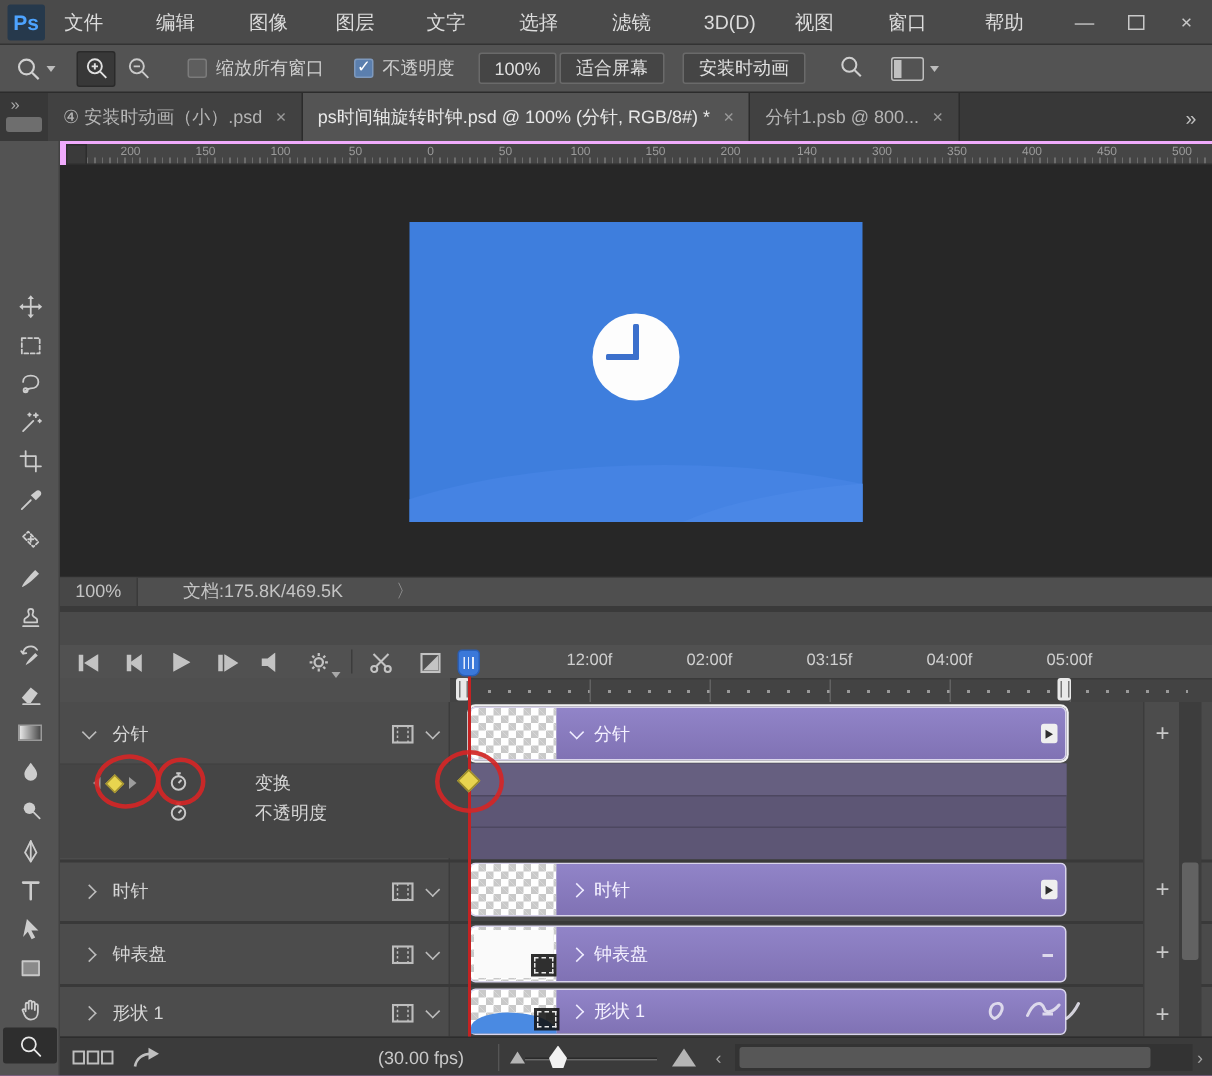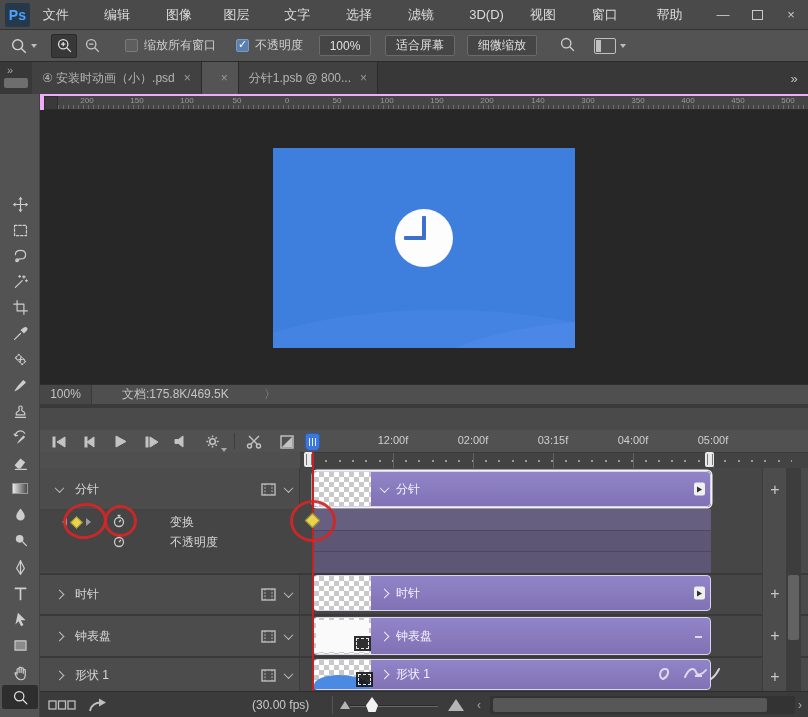--- a/index.html
+++ b/index.html
@@ -176,22 +176,22 @@
     </div>
     <div style="display:flex;align-items:center;margin-left:20px">
       <span class="chk"></span>
       <span>缩放所有窗口</span>
     </div>
     <div style="display:flex;align-items:center;margin-left:20px">
       <span class="chk checked"></span>
       <span>不透明度</span>
     </div>
     <div class="fieldbox" style="margin-left:16px;width:52px;padding:0">100%</div>
-    <div class="fieldbox" style="margin-left:14px">适合屏幕</div>
-    <div class="fieldbox" style="margin-left:12px">细微缩放</div>
+    <div class="fieldbox" style="margin-left:2px">适合屏幕</div>
+    <div class="fieldbox" style="margin-left:12px">安装时动画</div>
     <div style="margin-left:22px">
       <svg width="17" height="17" viewBox="0 0 20 20" style="stroke:#cfcfcf;fill:none;stroke-width:1.6">
           <circle cx="8.5" cy="8.5" r="5.5"></circle>
           <path d="M12.7 12.7L17.5 17.5"></path>
         </svg>
     </div>
     <div style="margin-left:18px;display:flex;align-items:center;gap:4px">
       <span class="wsicon"></span>
       <span class="caret"></span>
     </div>
@@ -200,20 +200,21 @@
   <div class="tabbar">
     <div class="dockmini">
       <span class="dchev">»</span>
       <span class="pill"></span>
     </div>
     <div class="tab">
       <span>④ 安装时动画（小）.psd</span>
       <span class="x">×</span>
     </div>
     <div class="tab active">
+      <span>ps时间轴旋转时钟.psd @ 100% (分针, RGB/8#) *</span>
       <span class="x">×</span>
     </div>
     <div class="tab">
       <span>分针1.psb @ 800...</span>
       <span class="x">×</span>
     </div>
     <div class="taboverflow">»</div>
   </div>
 
   <div class="toolbar">

